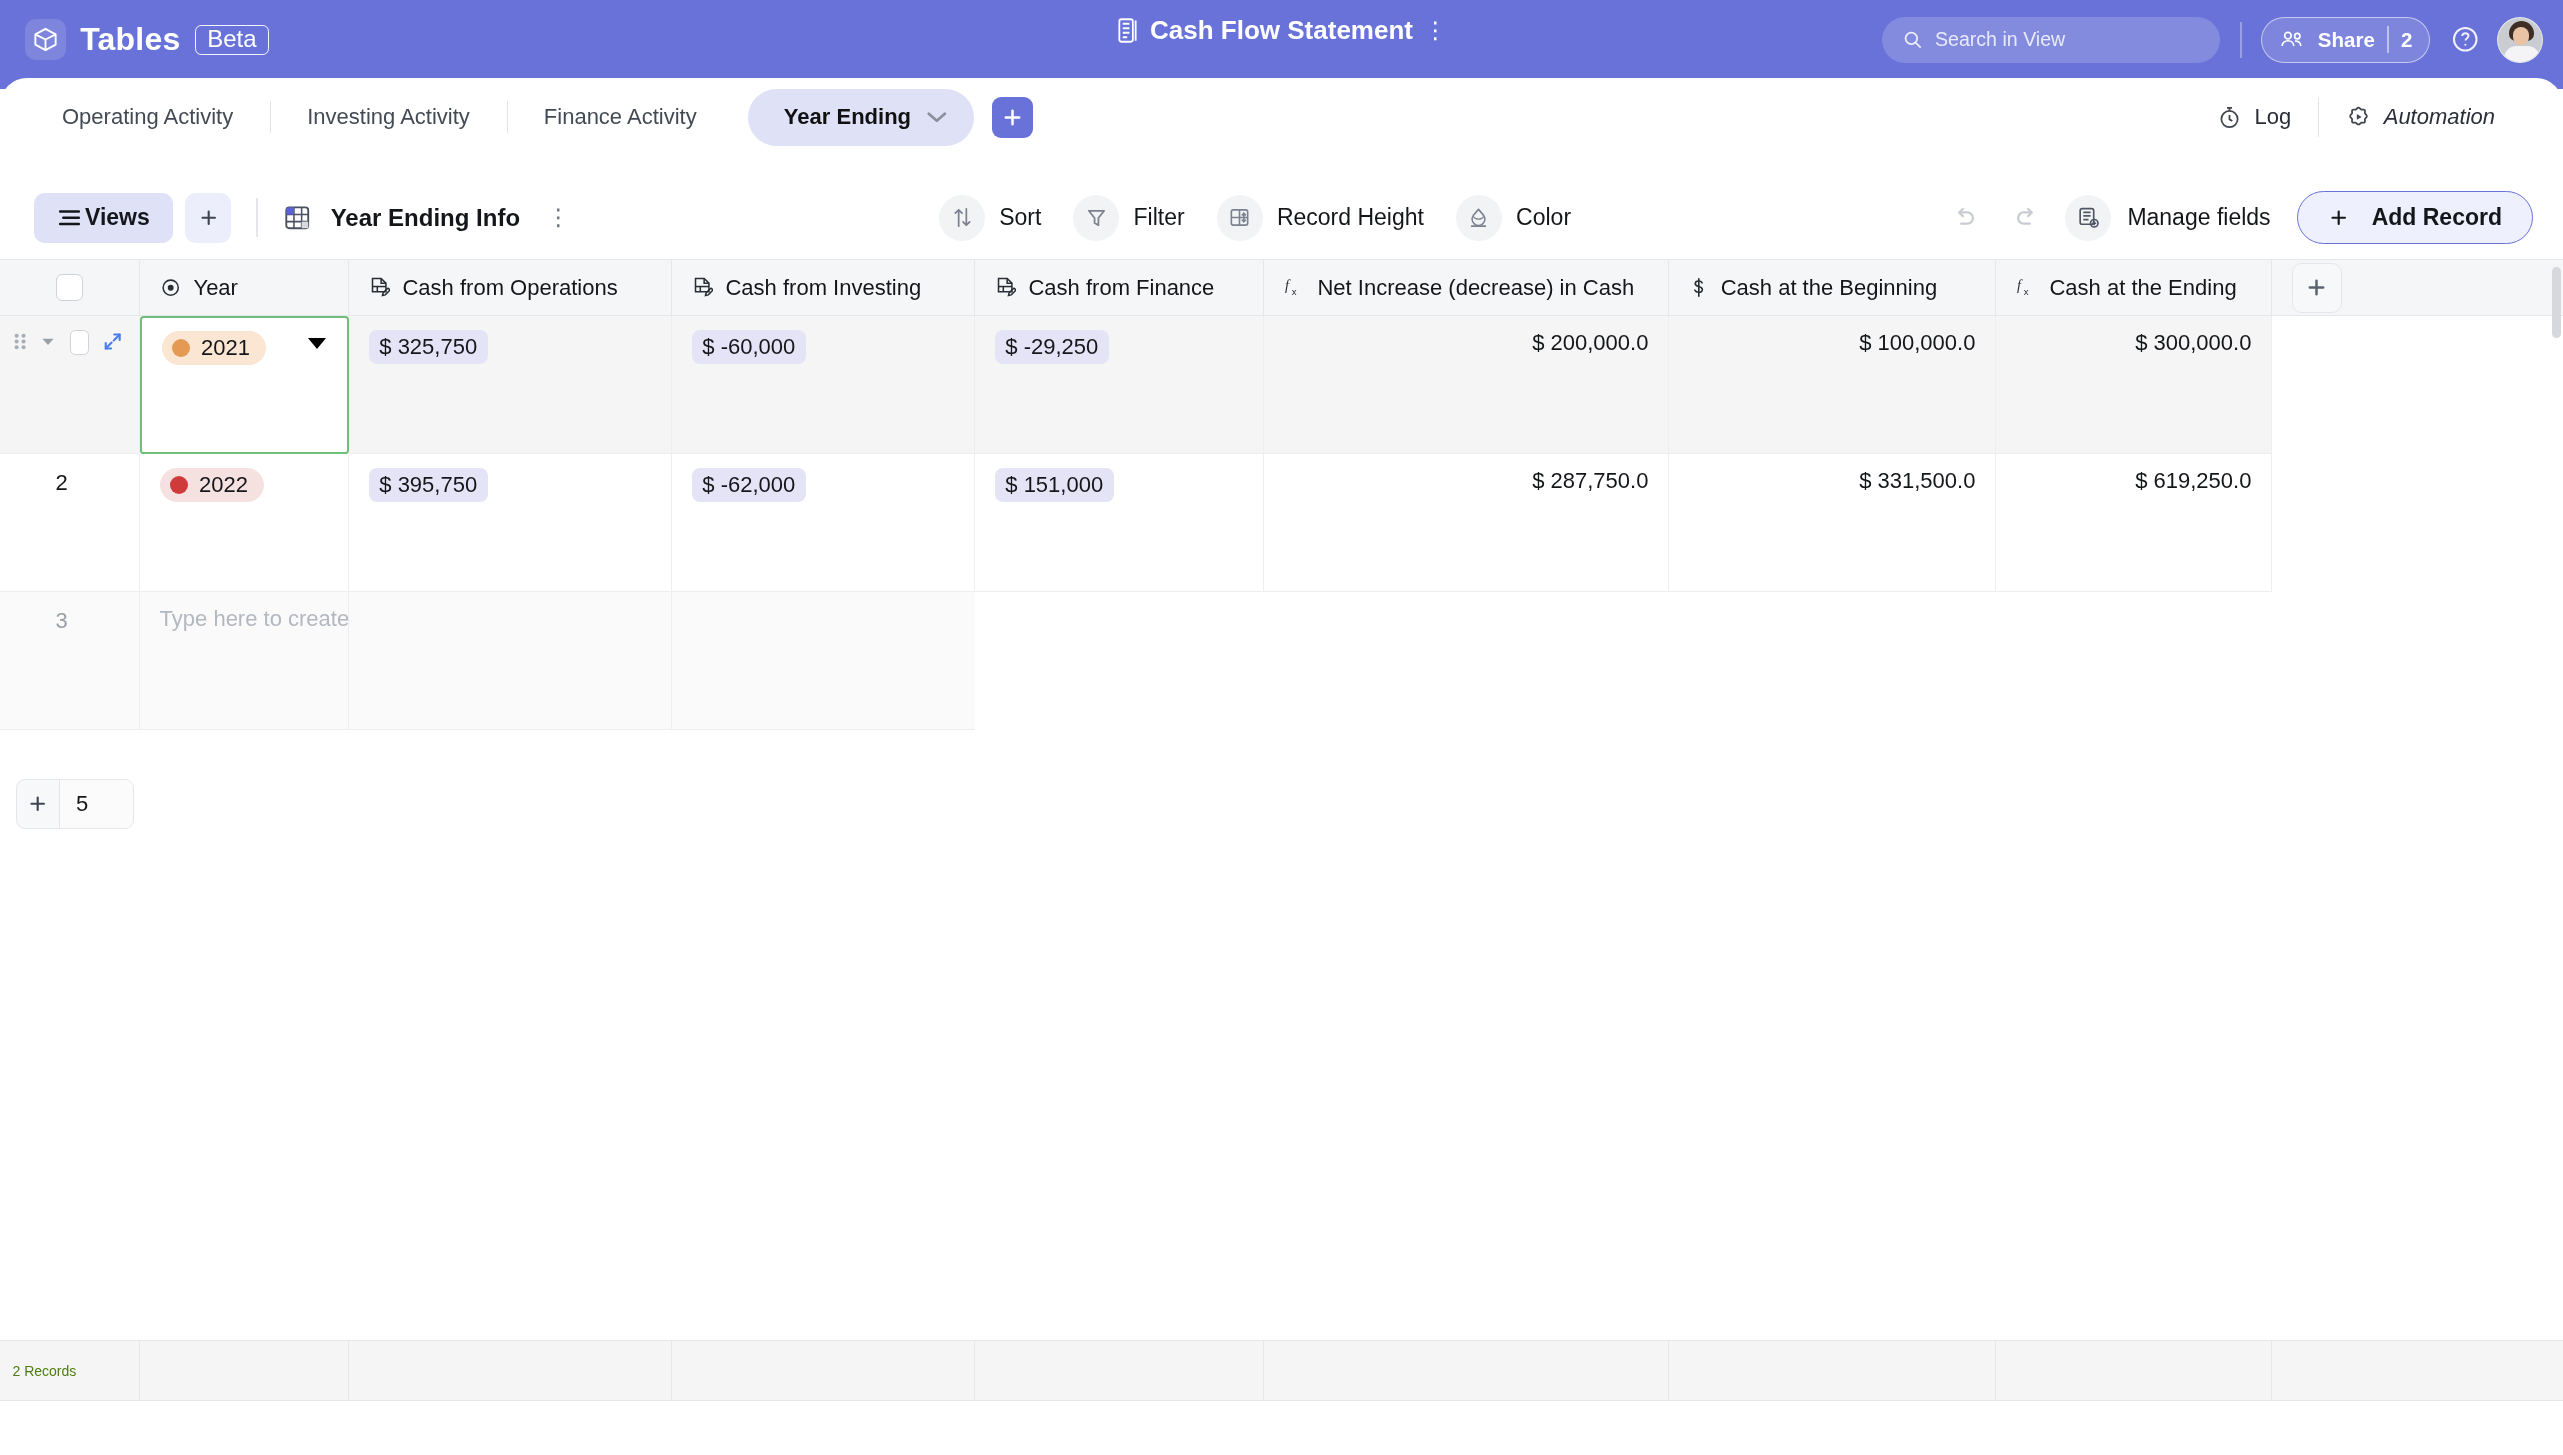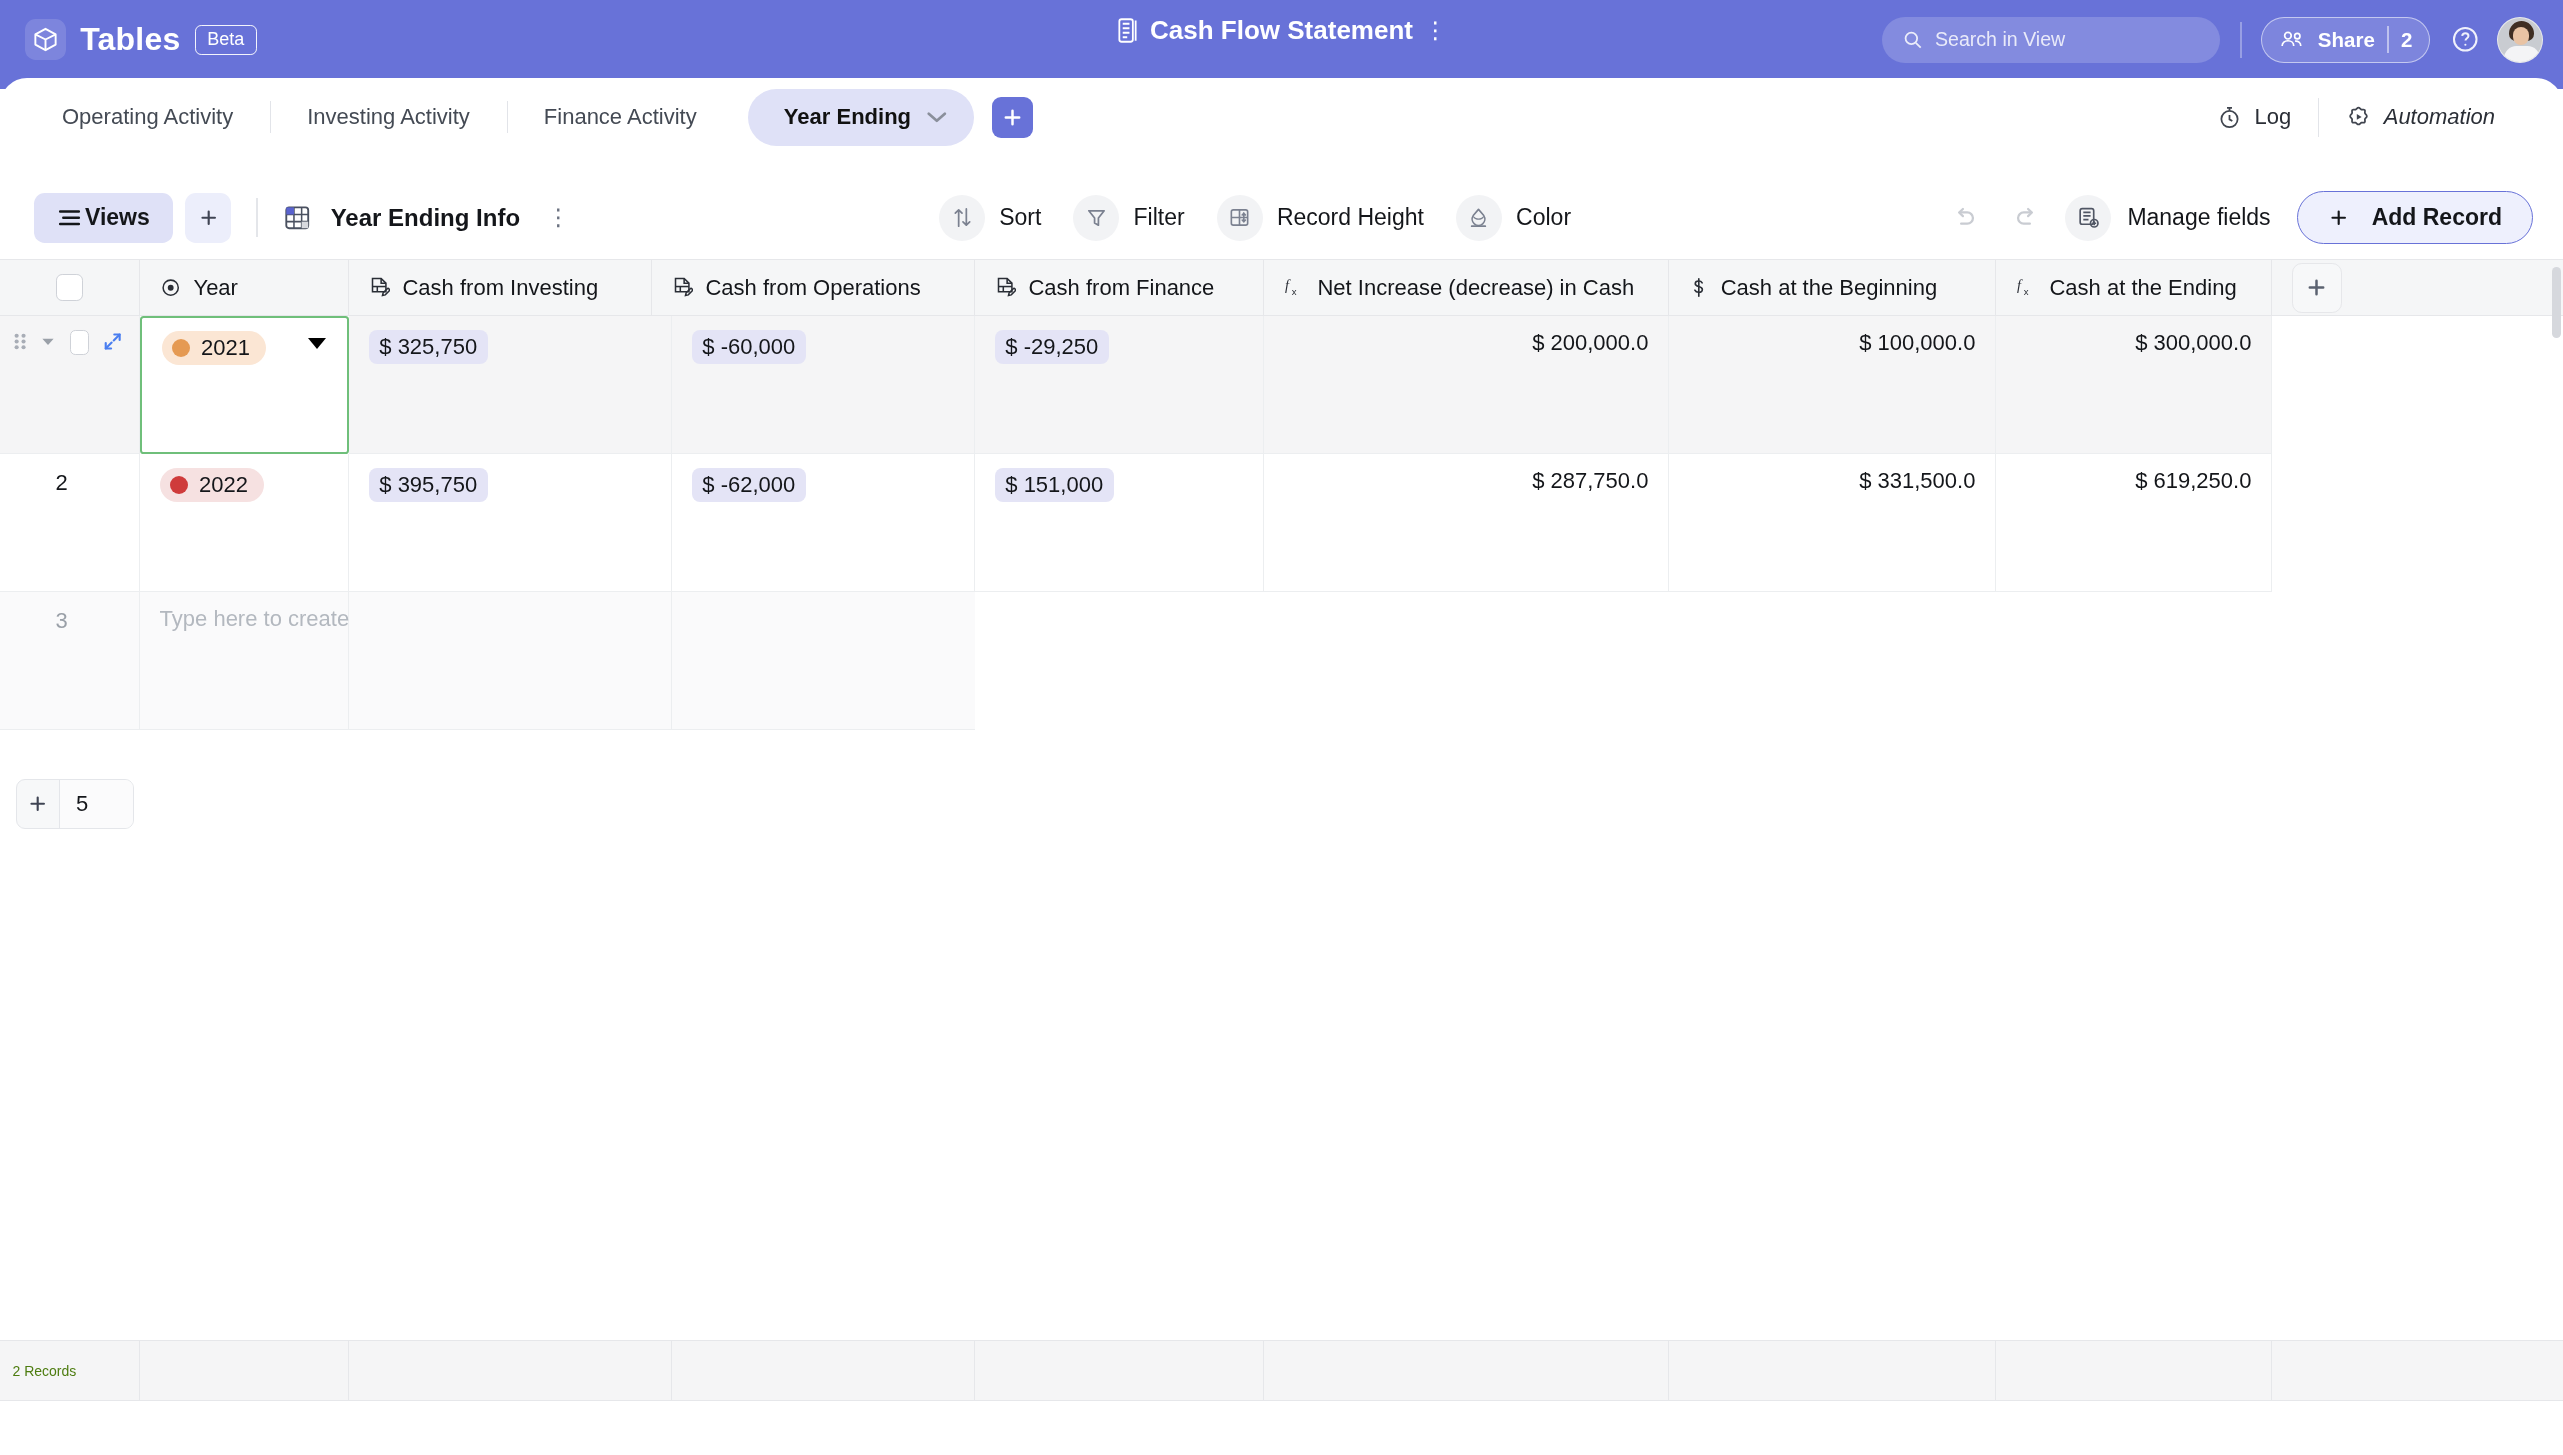--- a/index.html
+++ b/index.html
@@ -21,21 +21,21 @@
     display: flex; align-items: center; gap: 14.2px; height: 61px;
   }
   .logo-box {
     width: 41px; height: 41px; border-radius: 10.7px;
     background: rgba(255,255,255,0.14);
     display: flex; align-items: center; justify-content: center;
   }
   .brand-name { color: #fff; font-size: 32px; font-weight: 600; letter-spacing: 0.2px; }
   .beta-badge {
     border: 1.8px solid rgba(255,255,255,0.92); border-radius: 6.2px;
-    color: #fff; font-size: 18px; padding: 2.7px 11.6px 4.4px; line-height: 1;
+    color: #fff; font-size: 24px; padding: 2.7px 11.6px 4.4px; line-height: 1;
     display: flex; align-items: center; height: 30px;
   }
 
   .doc-title-wrap {
     position: absolute; left: 50%; top: 9px; transform: translateX(-50%);
     display: flex; align-items: center; gap: 10.7px; height: 43px;
   }
   .doc-title { color: #fff; font-size: 26px; font-weight: 600; white-space: nowrap; }
   .kebab-white { color: #fff; font-size: 23px; line-height: 1; letter-spacing: 0; }
 
@@ -503,43 +503,43 @@
     </div>
     <div class="hdr-cell col-year">
       <span>
         <svg width="21.4" height="21.4" viewBox="0 0 24 24" fill="none" stroke="#2a2e36" stroke-width="1.7">
           <circle cx="12" cy="12" r="8.5"></circle>
             <circle cx="12" cy="12" r="3.3" fill="#2a2e36" stroke="none"></circle>
         </svg>
       </span>
       <span>Year</span>
     </div>
-    <div class="hdr-cell col-inv">
+    <div class="hdr-cell col-ops">
       <span>
         <svg width="21.4" height="23" viewBox="0 0 22 24" fill="none" stroke="#2a2e36" stroke-width="1.6">
           <path d="M3.5 2.5h9l5 5v9h-14z"></path>
             <path d="M12.5 2.5v5h5"></path>
             <path d="M3.5 11h14"></path>
             <path d="M8.5 11v5.5"></path>
           <path d="M14.6 17.5c1.6-1.6 3.2-3.2 4-4 .6-.6 1.6-.6 2.2 0s.6 1.6 0 2.2c-.8.8-2.4 2.4-4 4l-2.9.7z"></path>
         </svg>
       </span>
-      <span>Cash from Investing</span>
-    </div>
-    <div class="hdr-cell col-ops">
+      <span>Cash from Operations</span>
+    </div>
+    <div class="hdr-cell col-inv">
       <span>
         <svg width="21.4" height="23" viewBox="0 0 22 24" fill="none" stroke="#2a2e36" stroke-width="1.6">
           <path d="M3.5 2.5h9l5 5v9h-14z"></path>
             <path d="M12.5 2.5v5h5"></path>
             <path d="M3.5 11h14"></path>
             <path d="M8.5 11v5.5"></path>
           <path d="M14.6 17.5c1.6-1.6 3.2-3.2 4-4 .6-.6 1.6-.6 2.2 0s.6 1.6 0 2.2c-.8.8-2.4 2.4-4 4l-2.9.7z"></path>
         </svg>
       </span>
-      <span>Cash from Operations</span>
+      <span>Cash from Investing</span>
     </div>
     <div class="hdr-cell col-fin">
       <span>
         <svg width="21.4" height="23" viewBox="0 0 22 24" fill="none" stroke="#2a2e36" stroke-width="1.6">
           <path d="M3.5 2.5h9l5 5v9h-14z"></path>
             <path d="M12.5 2.5v5h5"></path>
             <path d="M3.5 11h14"></path>
             <path d="M8.5 11v5.5"></path>
           <path d="M14.6 17.5c1.6-1.6 3.2-3.2 4-4 .6-.6 1.6-.6 2.2 0s.6 1.6 0 2.2c-.8.8-2.4 2.4-4 4l-2.9.7z"></path>
         </svg>

